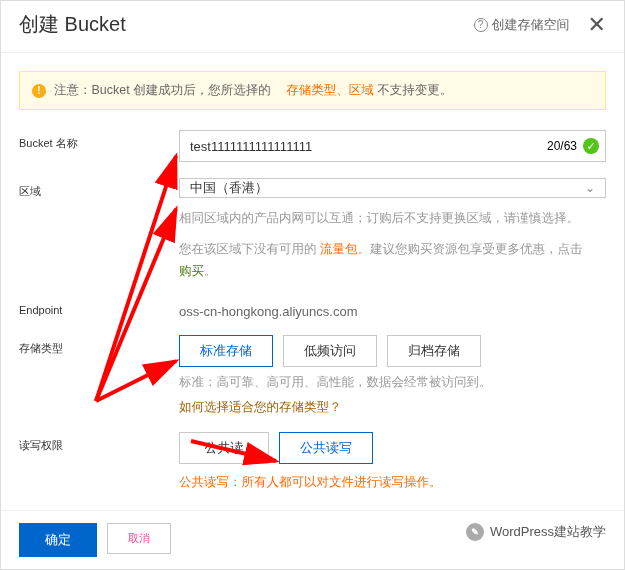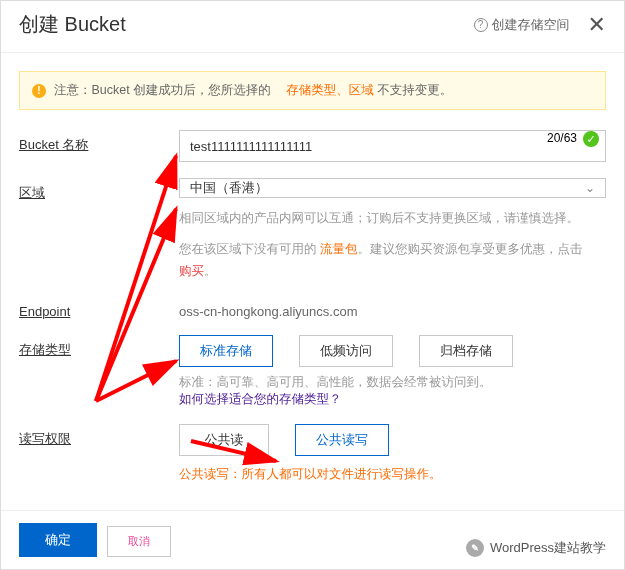--- a/index.html
+++ b/index.html
@@ -8,39 +8,39 @@
     .title { font-size: 20px; font-weight: 400; color: #333; }
     .header-right { display: flex; align-items: center; gap: 18px; }
     .help-link { color: #666; font-size: 13px; display: flex; align-items: center; gap: 4px; }
     .help-icon { width: 14px; height: 14px; border: 1px solid #888; border-radius: 50%; display: inline-flex; align-items: center; justify-content: center; font-size: 10px; color: #888; }
     .close-btn { font-size: 22px; color: #555; cursor: pointer; font-weight: 300; line-height: 1; }
     .body { padding: 18px 18px 0 18px; }
     .alert { background: #fffbe6; border: 1px solid #ffe58f; padding: 10px 12px; margin-bottom: 20px; font-size: 12.5px; color: #666; display: flex; align-items: center; gap: 8px; }
     .alert-icon { width: 14px; height: 14px; background: #faad14; border-radius: 50%; color: #fff; display: inline-flex; align-items: center; justify-content: center; font-size: 10px; font-weight: bold; flex-shrink: 0; }
     .alert-highlight { color: #ff6a00; margin-left: 12px; }
     .row { display: flex; margin-bottom: 16px; }
-    .label { width: 160px; flex-shrink: 0; color: #333; font-size: 13px; padding-top: 6px; text-decoration: underline; }
+    .label { width: 160px; flex-shrink: 0; color: #333; font-size: 11px; padding-top: 6px; }
     .field { flex: 1; }
-    .input-wrap { position: relative; border: 1px solid #c9c9c9; height: 32px; display: flex; padding: 0 60px 0 10px; }
+    .input-wrap { position: relative; border: 1px solid #c9c9c9; height: 32px; display: flex; align-items: center; padding: 0 60px 0 10px; }
     .input-wrap input { border: none; outline: none; width: 100%; font-size: 13px; color: #333; }
     .char-count { position: absolute; right: 28px; font-size: 12px; color: #000000; }
     .check-icon { position: absolute; right: 6px; width: 16px; height: 16px; background: #52c41a; border-radius: 50%; display: flex; align-items: center; justify-content: center; color: #fff; font-size: 11px; }
     .select-wrap { border: 1px solid #c9c9c9; height: 20px; display: flex; align-items: center; justify-content: space-between; padding: 0 10px; cursor: pointer; }
     .chevron { color: #888; font-size: 12px; }
     .hint { font-size: 12.5px; color: #999; margin-top: 10px; line-height: 1.7; }
     .hint .orange { color: #ff6a00; }
-    .hint .link { color: #ef4444; }
+    .hint .link { color: #4d7c0f; }
     .endpoint-val { color: #666; padding-top: 6px; font-size: 13px; }
-    .btn-group { display: flex; gap: 26px; }
+    .btn-group { display: flex; gap: 10px; }
     .seg-btn { border: 1px solid #c9c9c9; padding: 6px 20px; font-size: 13px; color: #333; cursor: pointer; background: #fff; min-width: 90px; text-align: center; }
     .seg-btn.active { border-color: #06c; color: #06c; }
     .caption { font-size: 12.5px; color: #999; margin-top: 7px; }
-    .caption-link { color: #4c1d95; font-size: 12.5px; margin-top: 0; display: block; }
+    .caption-link { color: #a16207; font-size: 12.5px; margin-top: 8px; display: block; }
     .warn-text { color: #ff6a00; font-size: 12.5px; margin-top: 10px; }
-    .footer { position: absolute; bottom: 0; left: 0; right: 0; border-top: 1px solid #eee; padding: 12px 18px; display: flex; align-items: flex-end; gap: 10px; background: #fff; }
+    .footer { position: absolute; bottom: 0; left: 0; right: 0; border-top: 1px solid #eee; padding: 12px 18px; display: flex; align-items: flex-start; gap: 10px; background: #fff; }
     .btn-primary { background: #06c; color: #fff; border: none; padding: 8px 26px; font-size: 13px; cursor: pointer; }
     .btn-default { background: #fff; color: #ec4899; border: 1px solid #c9c9c9; padding: 7px 20px; font-size: 11px; cursor: pointer; }
     .wp-credit { margin-left: auto; display: flex; align-items: center; gap: 6px; color: #555; font-size: 13px; }
     .wp-logo { width: 18px; height: 18px; background: #aaa; border-radius: 50%; display: inline-flex; align-items: center; justify-content: center; color: #fff; font-size: 9px; font-weight: bold; }
     .arrows { position: absolute; top: 0; left: 0; pointer-events: none; }
   </style>
 </head>
 <body>
 
 <div class="header">

